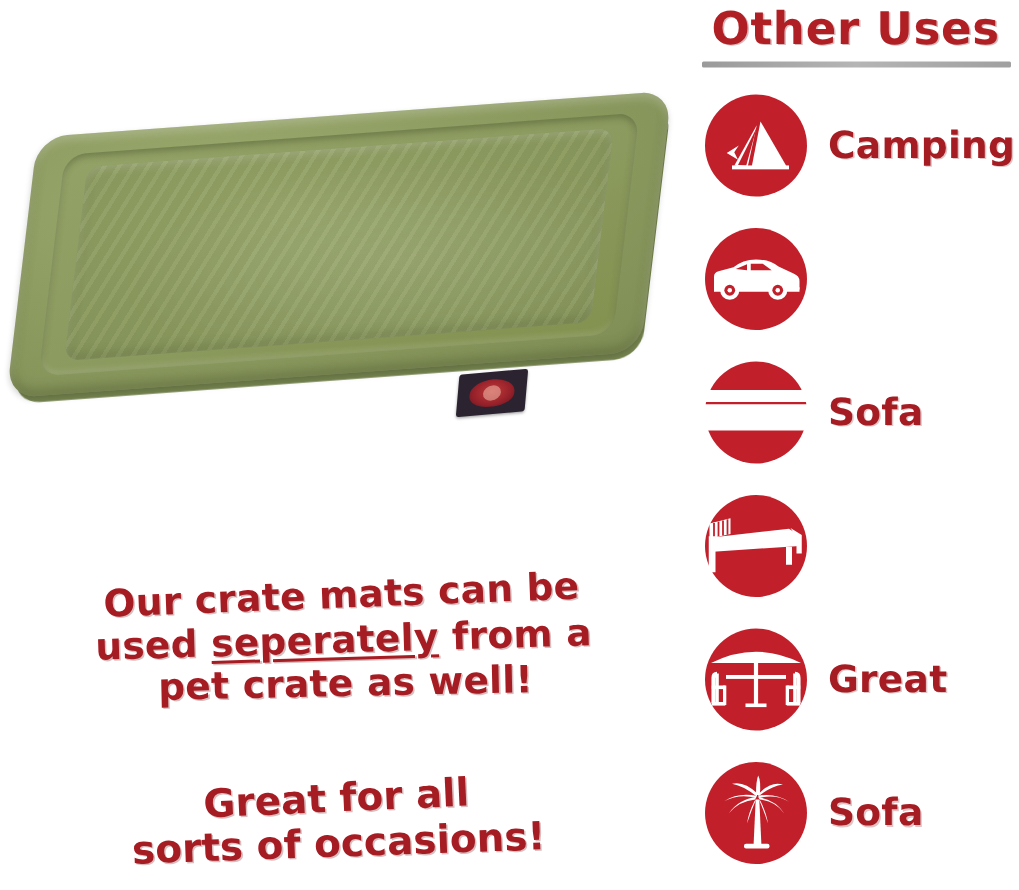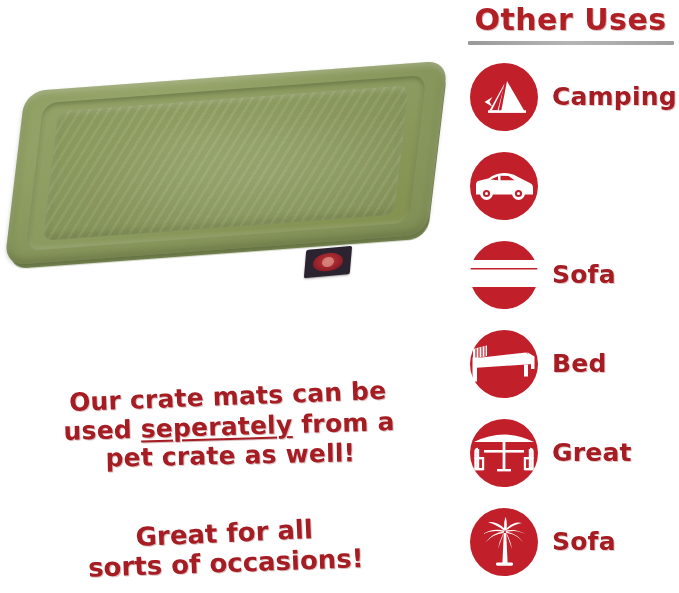--- a/index.html
+++ b/index.html
@@ -339,21 +339,20 @@
             <line x1="8" y1="4.8" x2="8" y2="14.5"></line>
             <line x1="11" y1="4" x2="11" y2="14"></line>
             <line x1="14" y1="3.2" x2="14" y2="13.5"></line>
           </g>
           <path d="M2 15.5 L55 9.5 L62 14 L62 21 L2 25 Z" fill="#ffffff"></path>
           <path d="M56 9 L63.5 13.6 L63.5 26 L60 26 L60 15 Z" fill="#ffffff"></path>
           <rect x="1.5" y="14.5" width="4.5" height="24" fill="#ffffff"></rect>
           <rect x="53" y="21.5" width="4" height="12" fill="#ffffff"></rect>
         </svg>
       </div>
-      <div class="use-label">Bed</div>
     </div>
 
     <div class="use-row">
       <div class="use-icon">
         <svg width="68" height="48" viewBox="0 0 68 48" aria-hidden="true">
           <path d="M4 13 Q34 -2 64 13 Z" fill="#ffffff"></path>
           <rect x="32.6" y="12" width="2.8" height="30" fill="#ffffff"></rect>
           <rect x="14" y="21" width="40" height="2.6" fill="#ffffff"></rect>
           <rect x="27" y="40" width="14" height="2.4" fill="#ffffff"></rect>
           <path d="M8 20 L8 40 M8 20 Q5.5 20 5.5 23 L5.5 40" stroke="#ffffff" stroke-width="2.4" fill="none"></path>

